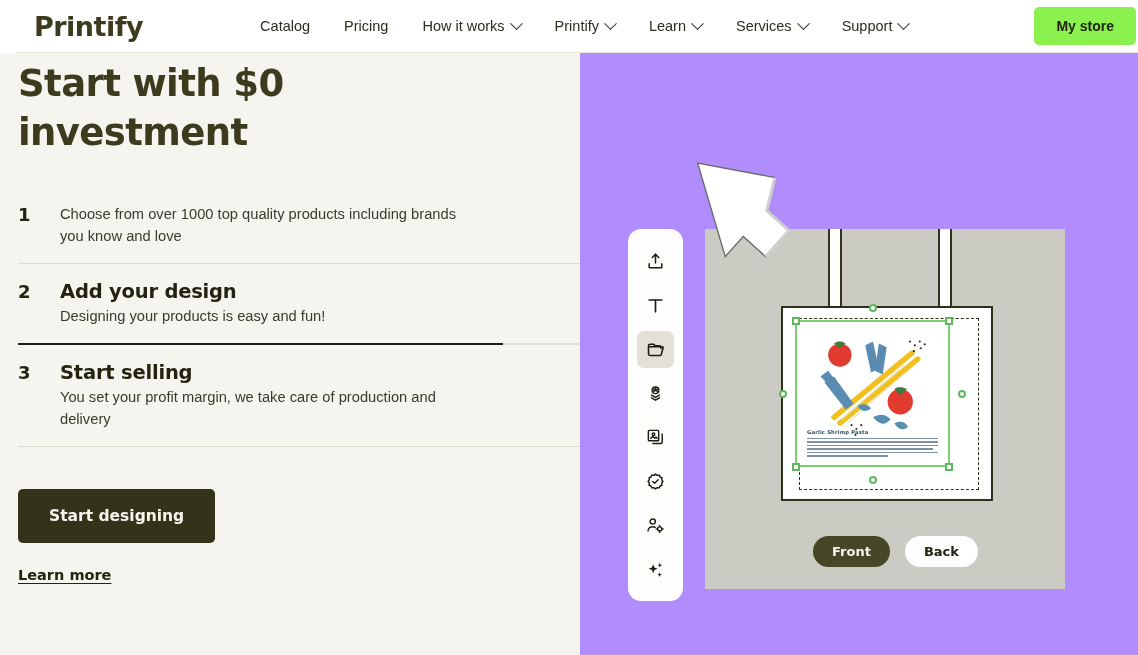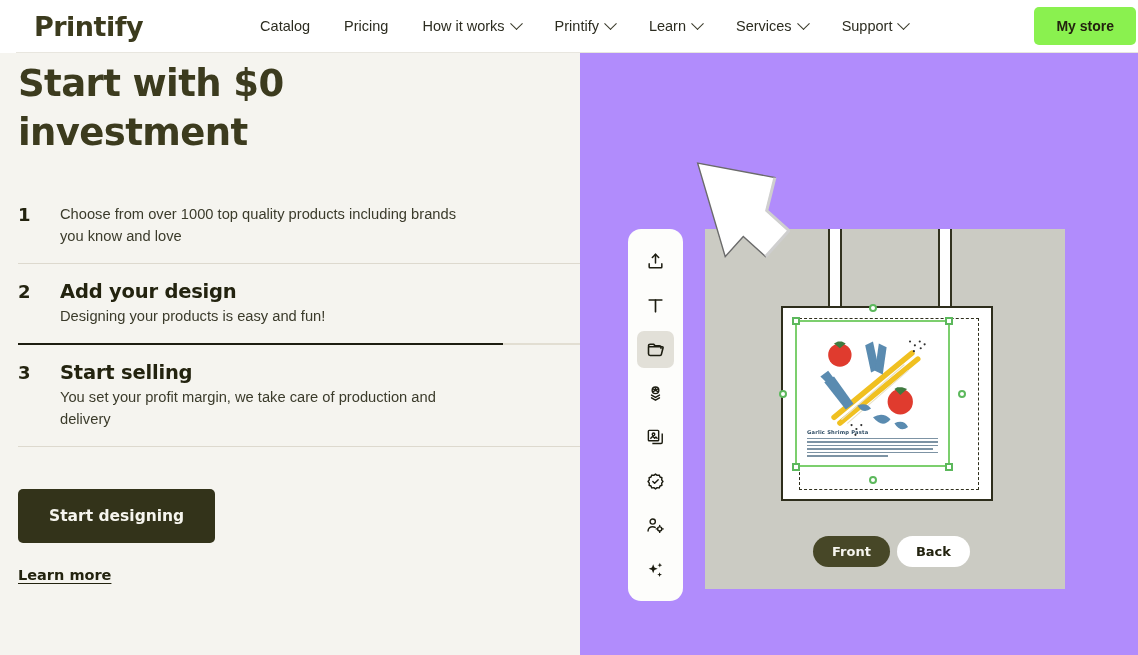--- a/index.html
+++ b/index.html
@@ -228,21 +228,21 @@
   }
   .recipe-lines {
     position: absolute; left: 10px; right: 10px; bottom: 7px;
     height: 20px;
   }
   .rline { height: 1.3px; background: #7d93a4; margin-bottom: 2.2px; }
 
   
   .toggle {
     position: absolute; left: 233px; top: 483px;
-    display: flex; gap: 7px;
+    display: flex; gap: 15px;
   }
   .toggle button {
     border: none; cursor: pointer;
     font-family: "DejaVu Sans", sans-serif;
     font-size: 13px; font-weight: bold;
     border-radius: 16px;
     padding: 8px 19px;
   }
   .toggle .front { background: #474727; color: #f6f5ee; }
   .toggle .back  { background: #ffffff; color: #23230f; }

